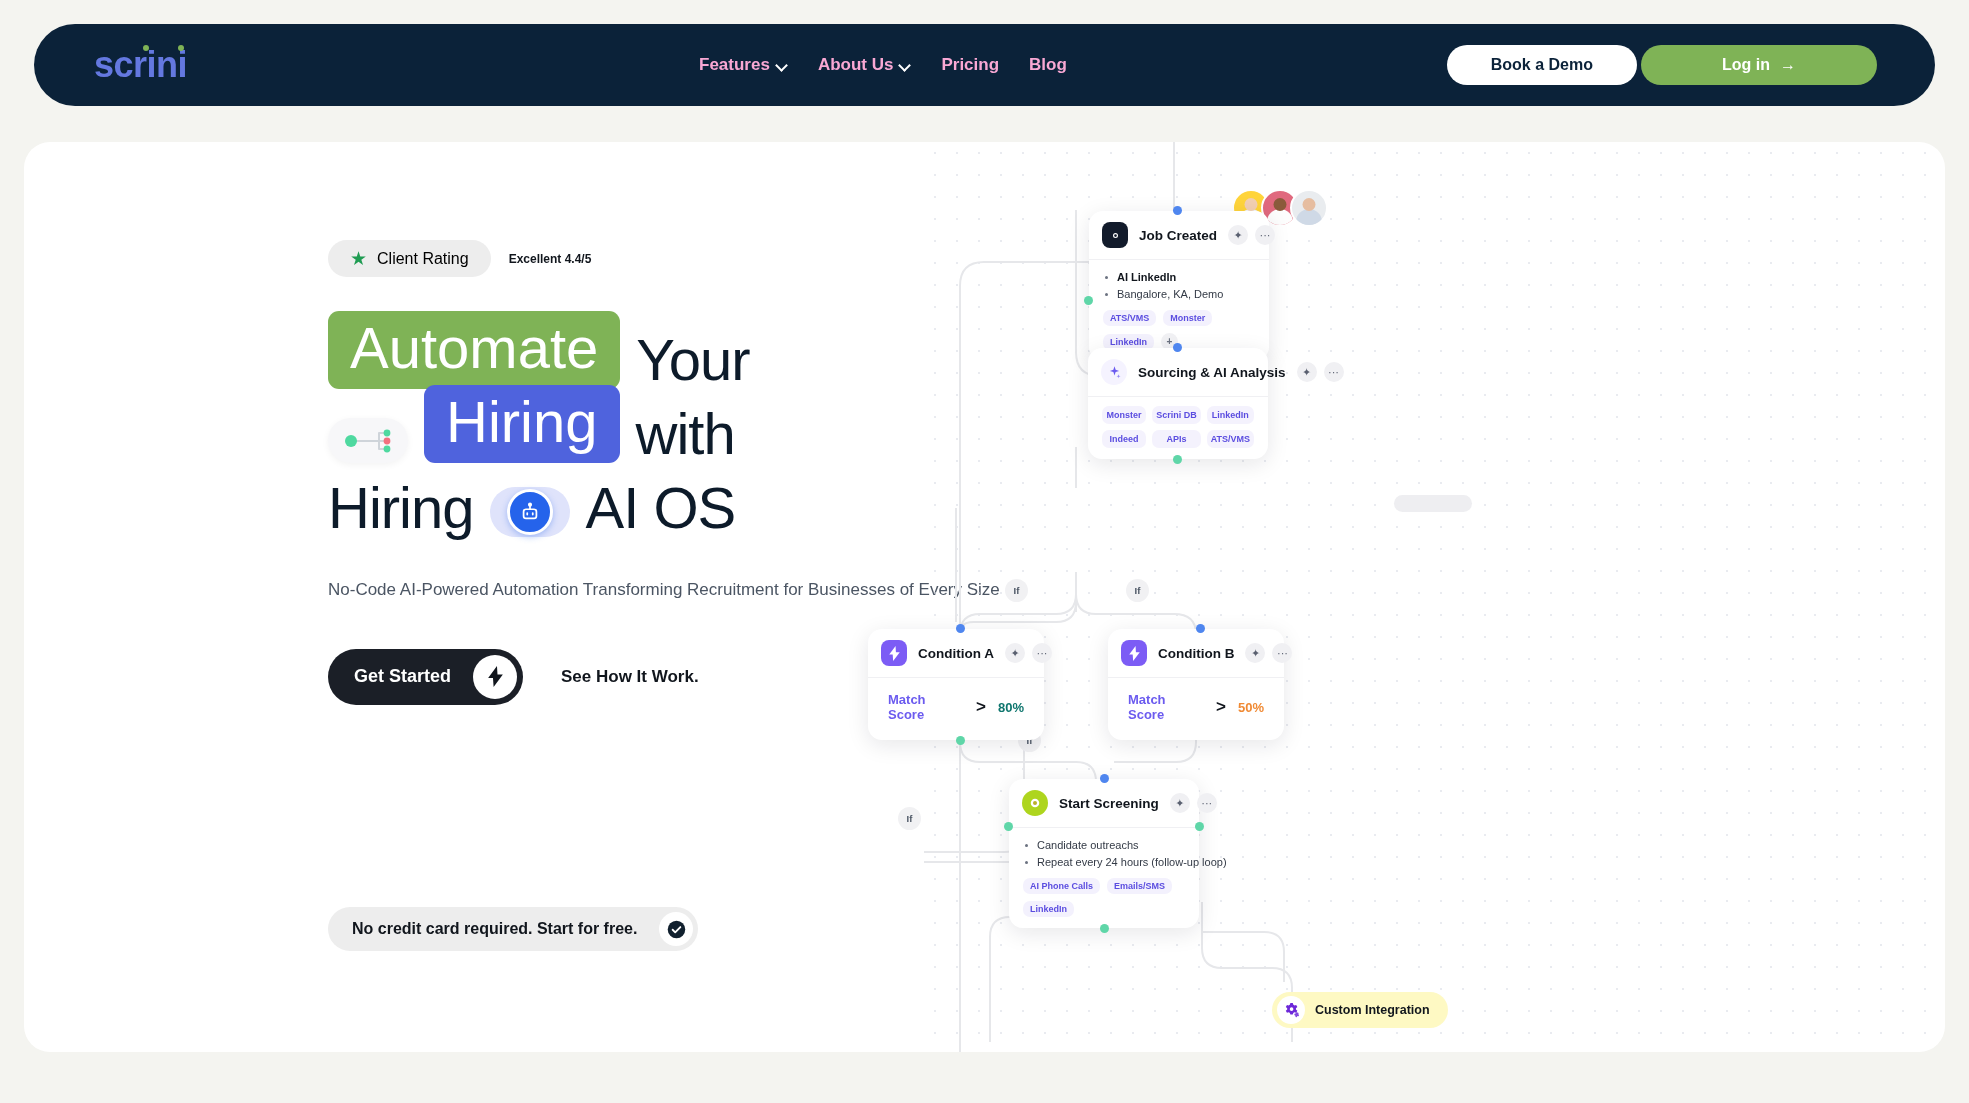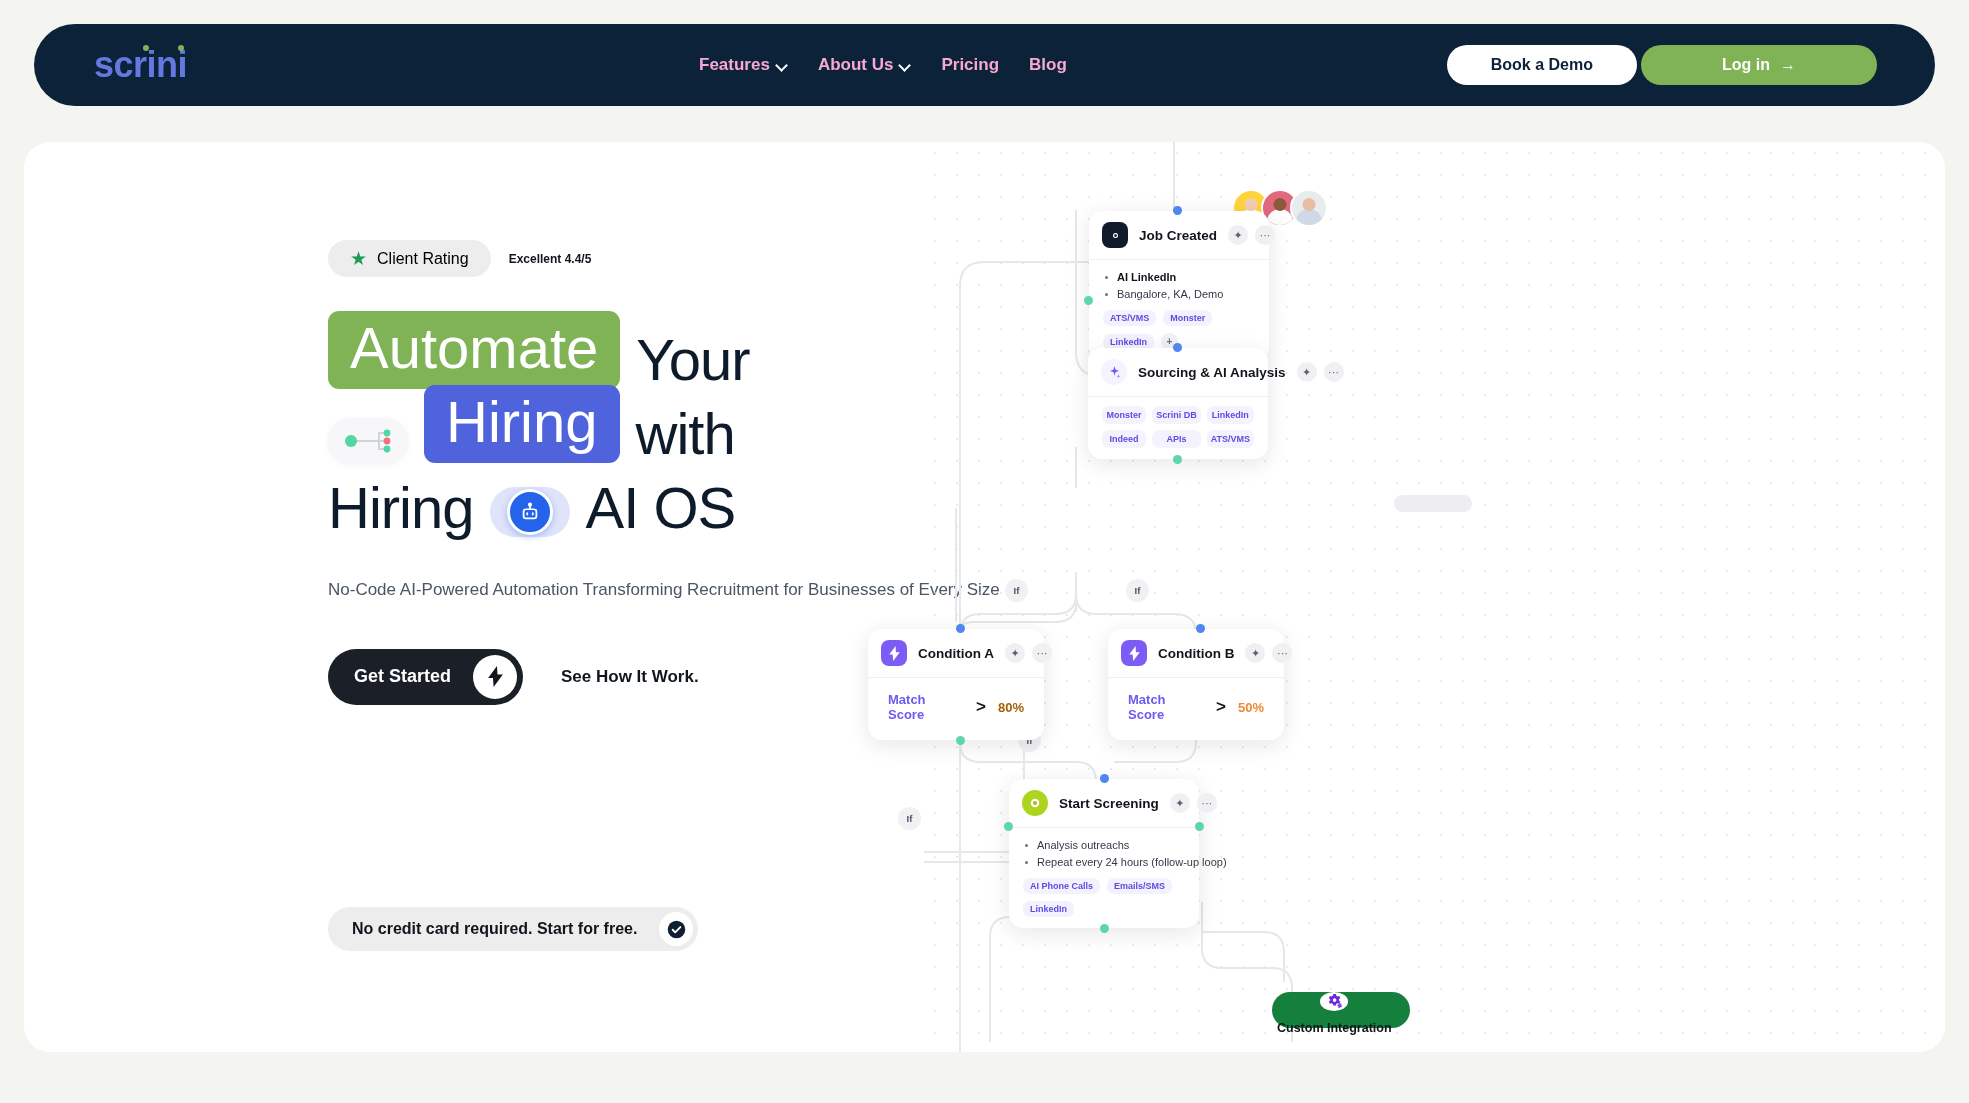--- a/index.html
+++ b/index.html
@@ -190,21 +190,21 @@
     width: 17px; height: 17px; display: flex; align-items: center; justify-content: center; padding: 0;
     border-radius: 50%;
   }
   .taggrid { display: grid; grid-template-columns: repeat(3, 1fr); gap: 6px; }
   .taggrid .tag { text-align: center; display: block; background: #f4f2fd; padding: 4px 4px; }
 
   .cond-body { padding: 14px 20px 18px; display: flex; align-items: center; gap: 12px; }
   .cond-label { font-size: 13px; font-weight: 700; color: #6b5bef; }
   .cond-gt { font-size: 17px; font-weight: 700; color: #11161d; }
   .cond-val { font-size: 13px; font-weight: 700; }
-  .cond-val.green { color: #a16207; text-align: center; }
+  .cond-val.green { color: #0f766e; text-align: center; }
   .cond-val.orange { color: #f08a34; }
 
   
   .port { position: absolute; width: 9px; height: 9px; border-radius: 50%; }
   .port.blue { background: #4f86ef; }
   .port.mint { background: #5fd6a8; }
 
   
   .ifb {
     position: absolute; width: 23px; height: 23px; border-radius: 50%;
@@ -225,22 +225,22 @@
   .av .head { position: absolute; left: 50%; top: 7px; transform: translateX(-50%); width: 13px; height: 13px; border-radius: 50%; background: #f6d2bb; }
   .av .body { position: absolute; left: 50%; bottom: 0; transform: translateX(-50%); width: 26px; height: 16px; border-radius: 13px 13px 0 0; background: #f4f5f7; }
   .av.a2 .body { background: #fdfdfd; }
   .av.a3 .body { background: #cfd9e6; }
   .av.a1 .head { background: #f2cfb3; }
   .av.a2 .head { background: #8a5a3b; }
   .av.a3 .head { background: #e6bda0; }
 
   .custom-int {
     position: absolute; left: 348px; top: 850px;
-    background: #15803d; border-radius: 22px; height: 36px;
-    display: flex; align-items: center; padding-left: 5px; padding-right: 18px; gap: 10px; flex-direction: column;
+    background: #fef9c3; border-radius: 22px; height: 36px;
+    display: flex; align-items: center; padding-left: 5px; padding-right: 18px; gap: 10px;
   }
   .ci-icon {
     width: 28px; height: 28px; border-radius: 50%; background: #fff;
     display: flex; align-items: center; justify-content: center;
   }
   .ci-text { font-size: 12.5px; font-weight: 700; color: #11161d; white-space: nowrap; }
 </style>
 </head>
 <body>
 
@@ -520,21 +520,21 @@
             </svg>
           </span>
           <span class="node-title">Start Screening</span>
           <span class="head-btns">
             <span class="hbtn">✦</span>
             <span class="hbtn">···</span>
           </span>
         </div>
         <div class="node-body">
           <ul class="bullets">
-            <li>Analysis outreachs</li>
+            <li>Candidate outreachs</li>
             <li>Repeat every 24 hours (follow-up loop)</li>
           </ul>
           <div class="tagrow">
             <span class="tag">AI Phone Calls</span>
             <span class="tag">Emails/SMS</span>
             <span class="tag">LinkedIn</span>
           </div>
         </div>
       </div>
 

